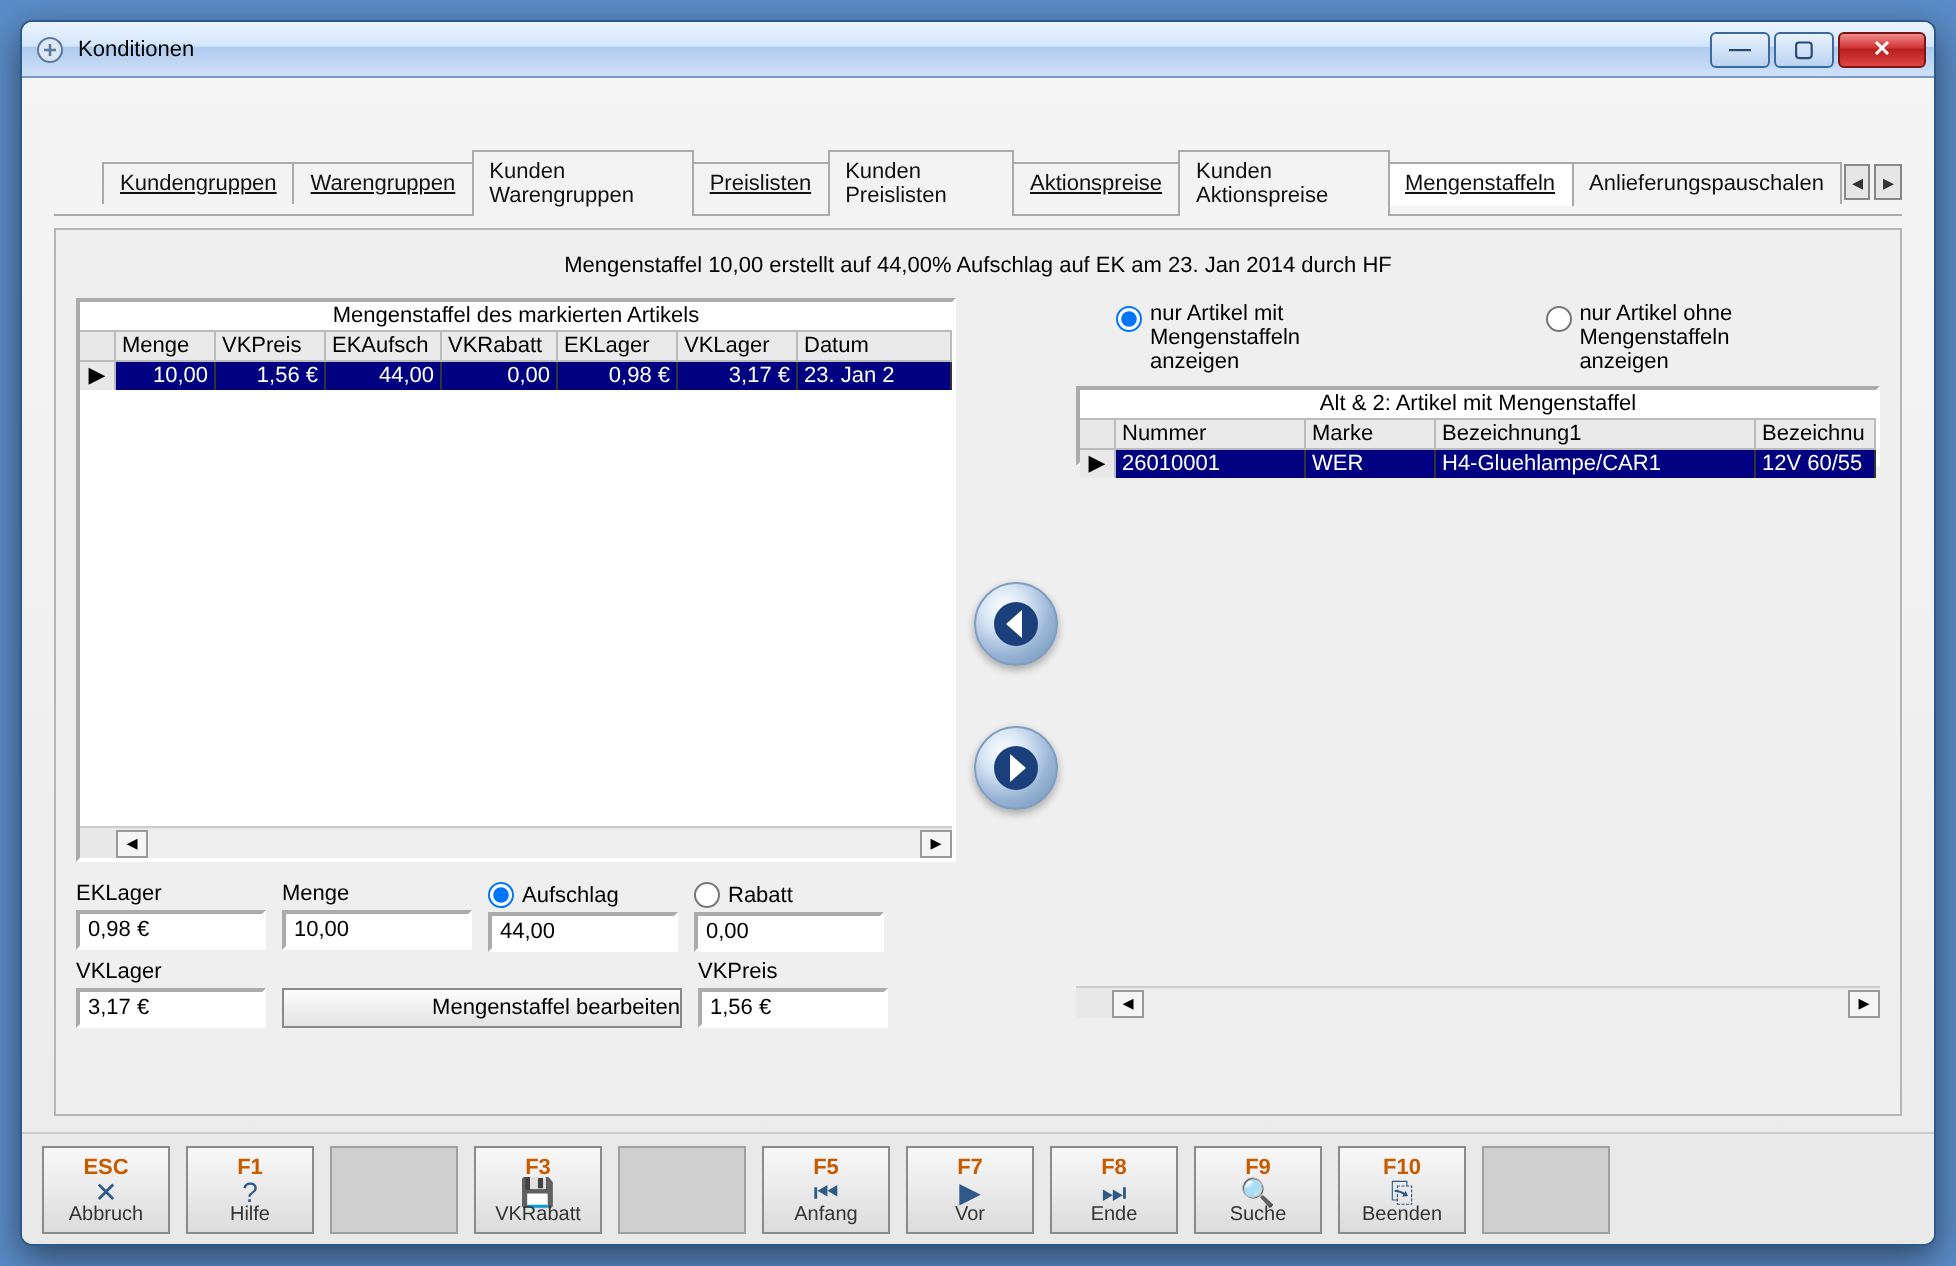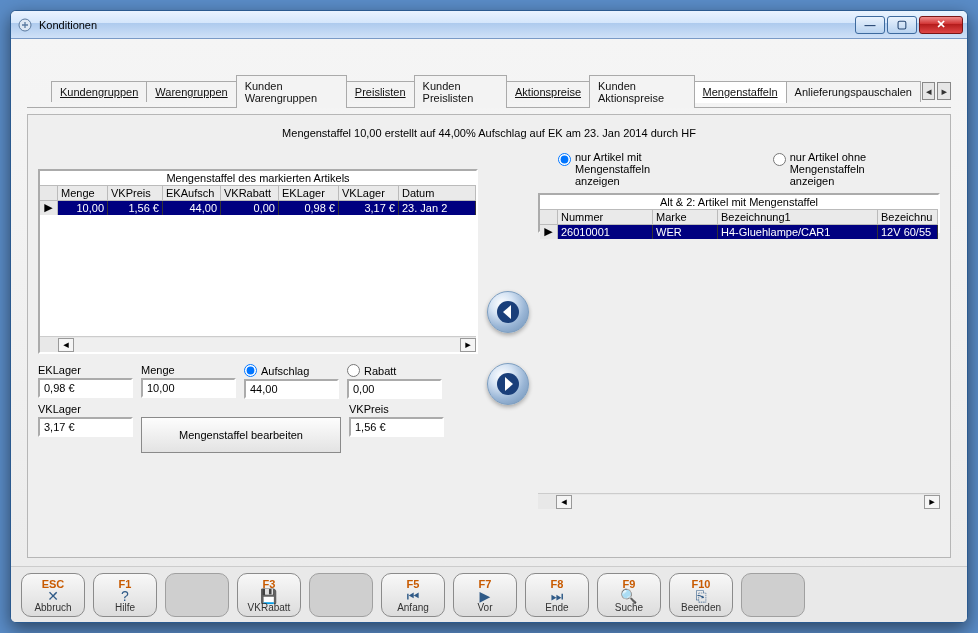--- a/index.html
+++ b/index.html
@@ -38,23 +38,23 @@
   .radio { display:flex; align-items:flex-start; gap:4px; }
   .radio input { margin-top:2px; }
   .navbtn { width:42px; height:42px; border-radius:50%; background:radial-gradient(circle at 35% 30%,#fff,#d6e4f4 30%,#9ab6d6 60%,#6a8db3 100%); border:1px solid #7d9ec0; display:flex; align-items:center; justify-content:center; cursor:pointer; box-shadow:0 2px 4px rgba(0,0,0,.3); }
   .navbtn svg { width:24px; height:24px; }
   .formrow { display:flex; gap:8px; margin-top:10px; }
   .formrow2 { display:flex; gap:8px; margin-top:4px; }
   .fcol { display:flex; flex-direction:column; gap:2px; }
   .flabel { font-size:11px; }
   .finput { border:2px inset #fff; background:#fff; padding:2px 4px; height:20px; }
   .radiolabelrow { display:flex; align-items:center; gap:4px; }
-  .editbtn { height:36px; border:1px solid #8a8a8a; background:linear-gradient(#fdfdfd,#e3e3e3); cursor:pointer; width:200px; }
+  .editbtn { height:20px; border:1px solid #8a8a8a; background:linear-gradient(#fdfdfd,#e3e3e3); cursor:pointer; width:200px;text-align:right; }
   .fkeys { height:56px; background:#e9e9e9; display:flex; gap:8px; padding:6px 10px; border-top:1px solid #ccc; }
-  .fkey { width:64px; height:44px; border:1px solid #8b8b8b; background:linear-gradient(#f8f8f8,#dcdcdc); display:flex; flex-direction:column; align-items:center; justify-content:center; gap:0; cursor:pointer; border-radius:10px; }
+  .fkey { width:64px; height:44px; border:1px solid #8b8b8b; background:linear-gradient(#f8f8f8,#dcdcdc); display:flex; flex-direction:column; align-items:center; justify-content:center; gap:0; cursor:pointer; border-radius:0; }
   .fkey.blank { background:#cfcfcf; border-color:#a0a0a0; }
   .fkey .key { color:#c85a00; font-weight:bold; font-size:11px; }
   .fkey .ico { color:#2f5a87; font-size:14px; line-height:12px; }
   .fkey .lab { font-size:10px; color:#333; }
   .right-hscroll { margin-top:auto; }
 </style>
 </head>
 <body>
 
 <div class="window">
@@ -87,21 +87,21 @@
         <div class="tabscroll">◂</div>
         <div class="tabscroll">▸</div>
       </div>
 
     <div class="panel">
       <div class="infoline">Mengenstaffel 10,00 erstellt auf 44,00% Aufschlag auf EK am 23. Jan 2014 durch HF</div>
 
       <div class="cols">
 
         <div class="leftcol">
-          <div class="gridbox" style="height:185px;flex:none;margin-top:20px;">
+          <div class="gridbox" style="height:282px;flex:none;">
             <div class="gridtitle">Mengenstaffel des markierten Artikels</div>
             <div class="gridhead">
               <div class="rowmark"></div>
               <div class="gh" style="width:50px">Menge</div>
               <div class="gh" style="width:55px">VKPreis</div>
               <div class="gh" style="width:58px">EKAufsch</div>
               <div class="gh" style="width:58px">VKRabatt</div>
               <div class="gh" style="width:60px">EKLager</div>
               <div class="gh" style="width:60px">VKLager</div>
               <div class="gh" style="flex:1">Datum</div>

